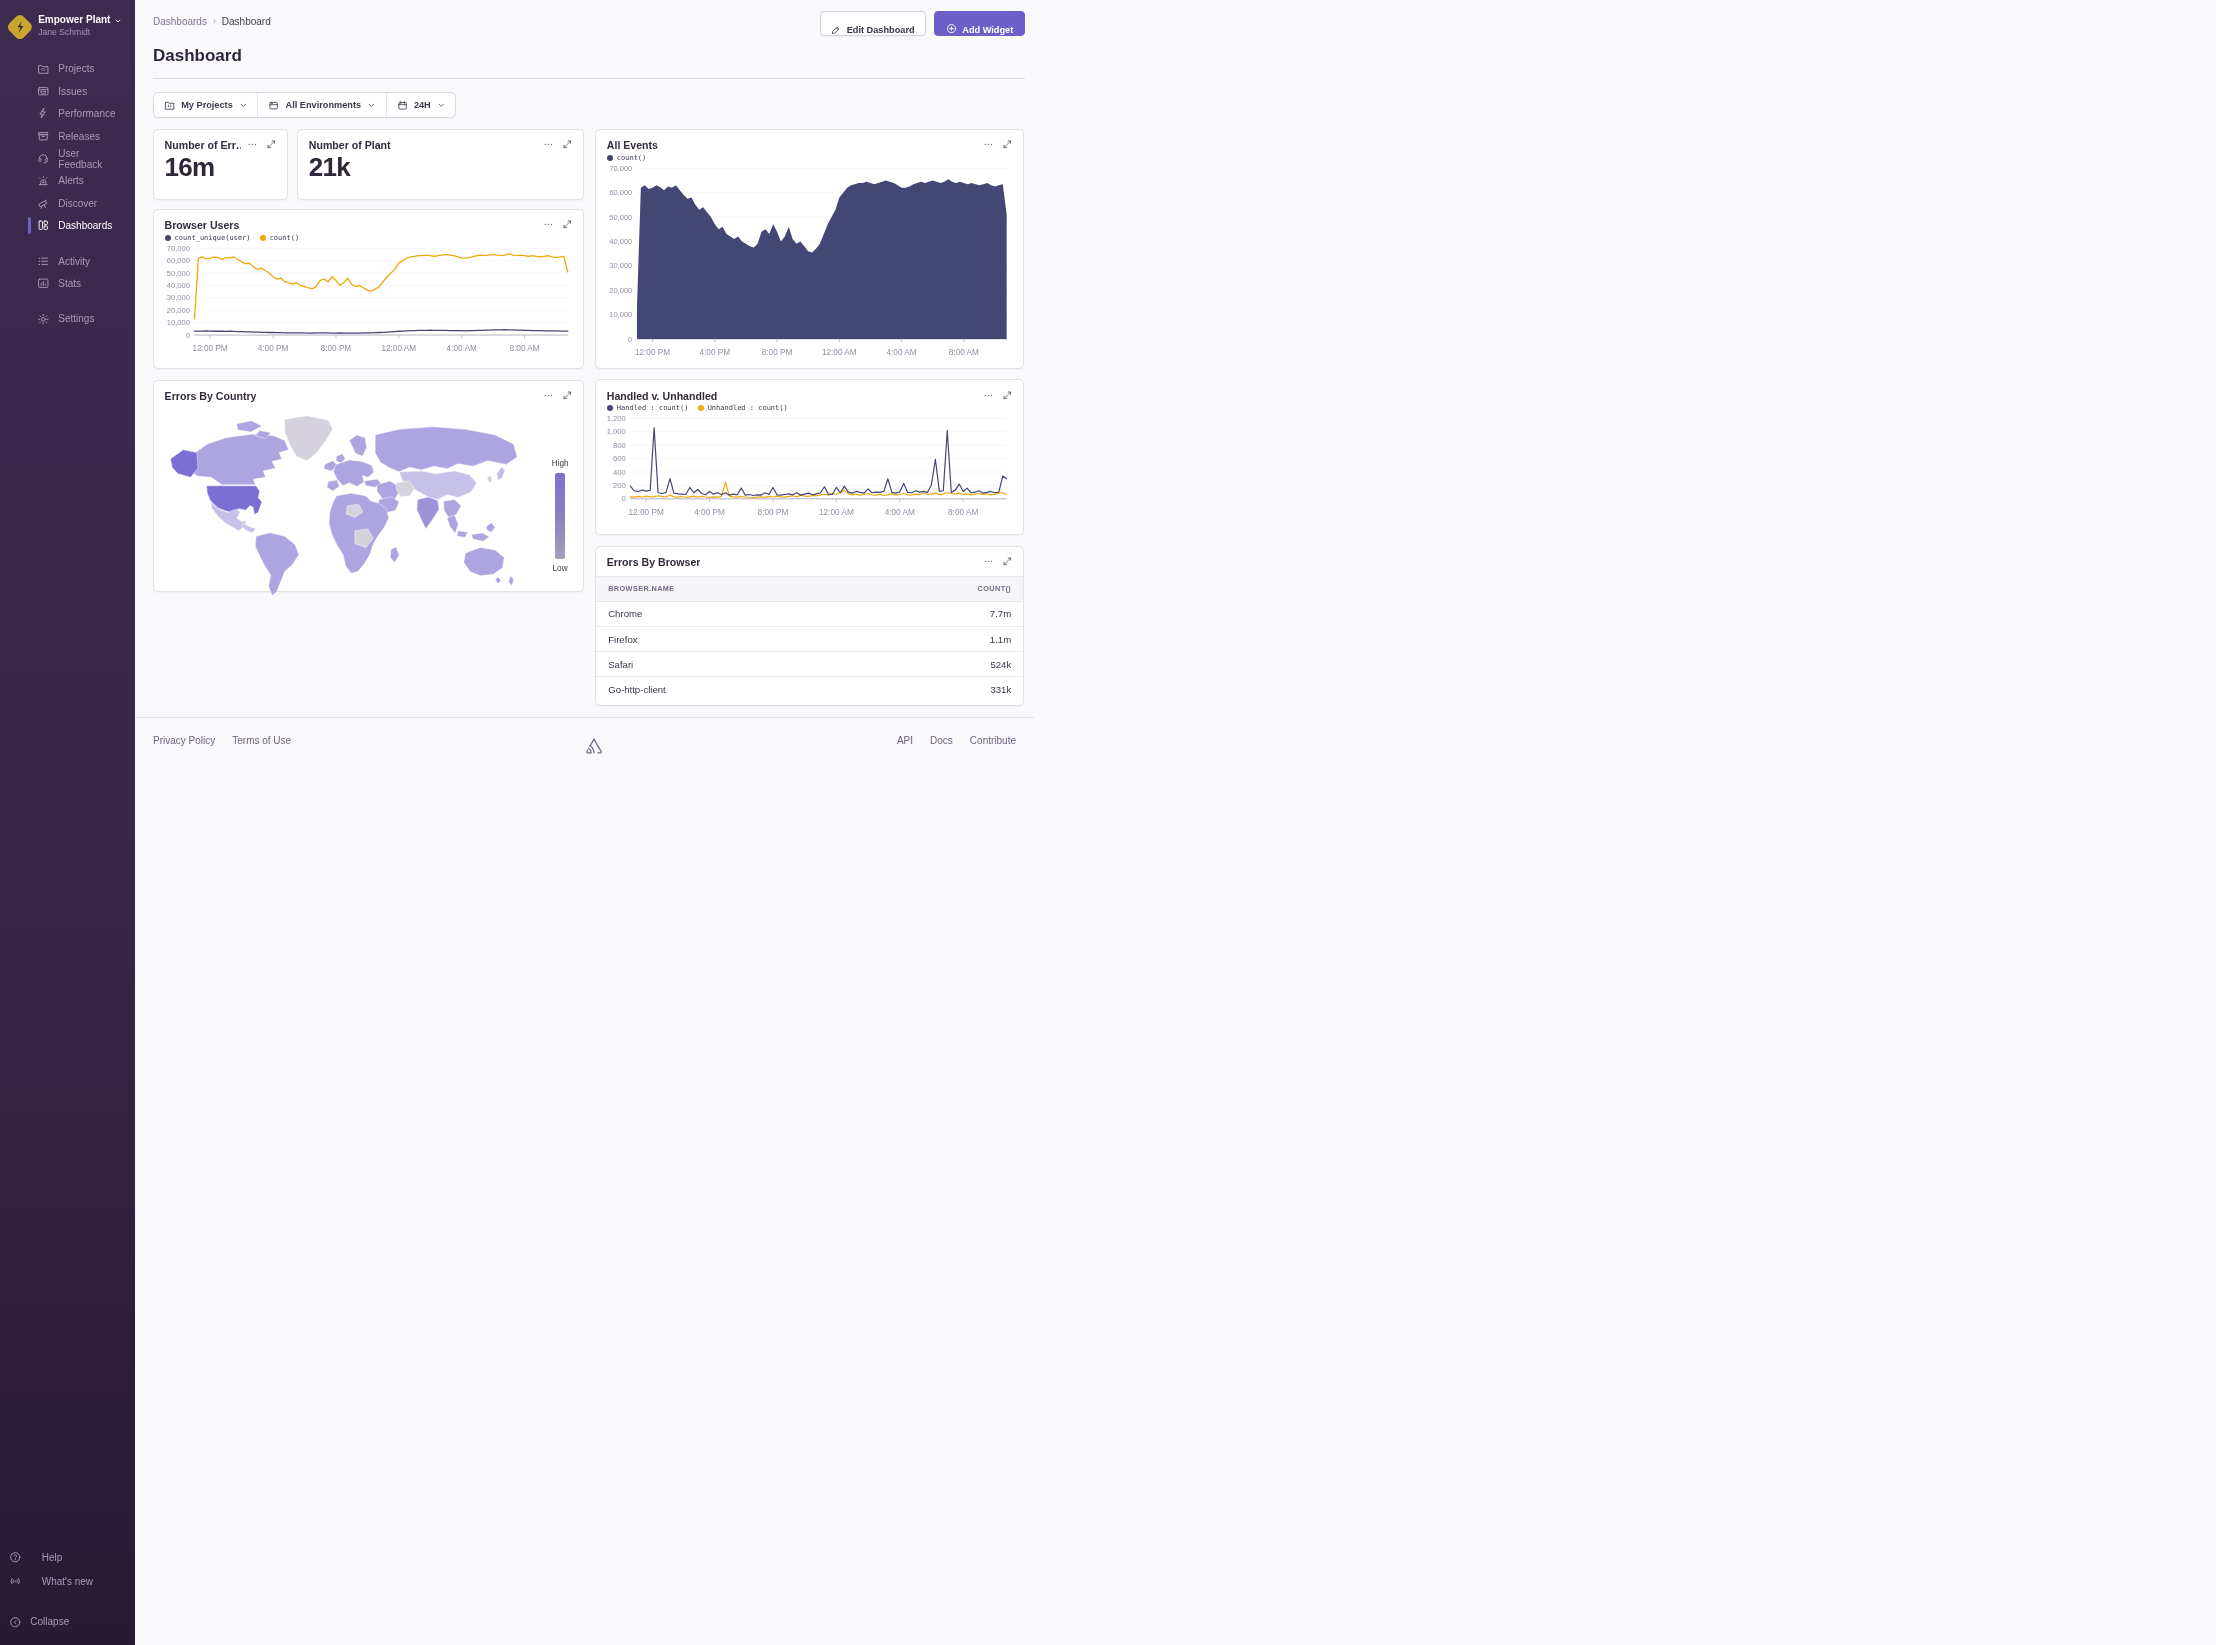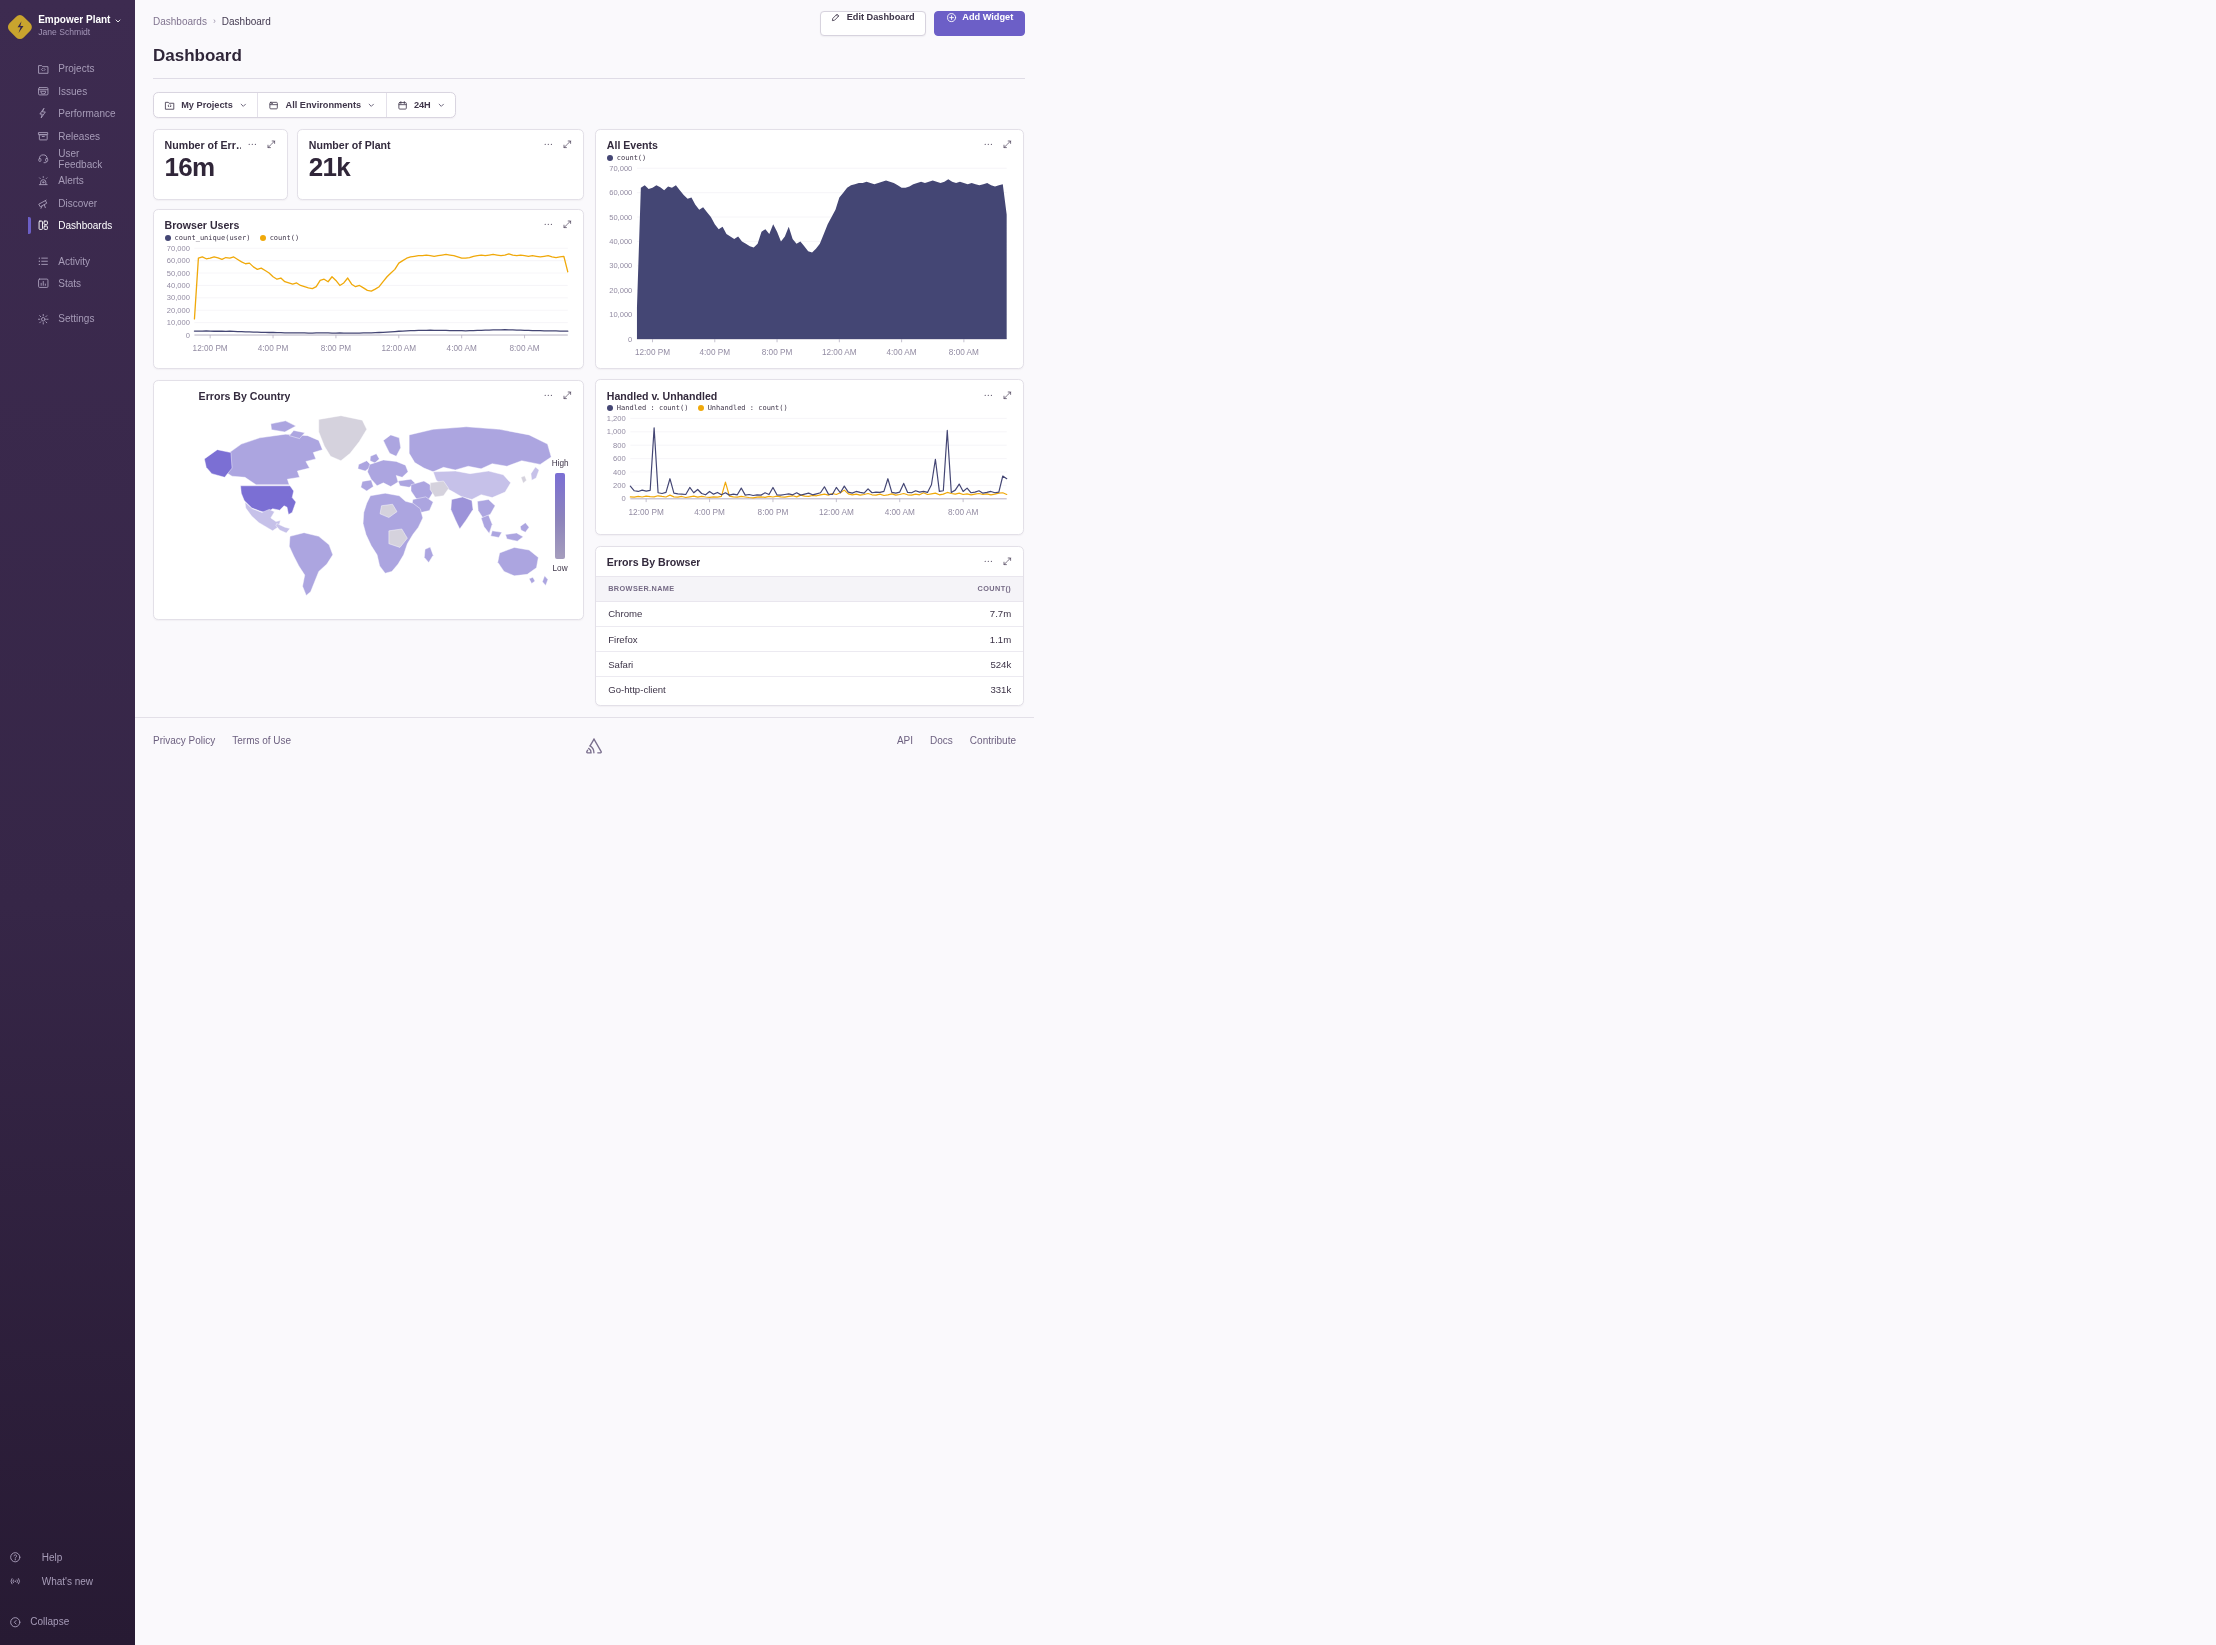--- a/index.html
+++ b/index.html
@@ -34,21 +34,21 @@
 
   
   .main { margin-left:135px; width:899px; }
   .topbar { padding:10.6px 9.2px 0 18px; }
   .topbar-row { display:flex; align-items:flex-start; justify-content:space-between; }
   .breadcrumb { display:flex; align-items:center; gap:6px; font-size:10px; padding-top:5.3px; }
   .crumb-link { color:#80748f; cursor:pointer; }
   .crumb-sep { color:#9d93ab; font-size:8.6px; }
   .crumb-current { color:#433a50; }
   .top-actions { display:flex; gap:8px; }
-  .btn { display:flex; align-items:flex-start; gap:5.3px; height:25px; padding:0 10.6px; border-radius:4px;
+  .btn { display:flex; align-items:flex-end; gap:5.3px; height:25px; padding:0 10.6px; border-radius:4px;
     font-size:9.2px; font-weight:bold; cursor:pointer; user-select:none; }
   .btn-default { background:#fff; border:0.7px solid #d7d3de; color:#3c3347; box-shadow:0 0.7px 1.3px rgba(40,30,60,.05); }
   .btn-primary { background:var(--accent); border:0.7px solid var(--accent); color:#fff; }
   .page-title { font-size:17px; font-weight:bold; color:#2f2639; margin:10.6px 0 12px; }
   .topbar-border { border-bottom:0.7px solid #dfdce6; }
 
   .content { padding:13px 9.2px 0 18px; }
 
   
   .filter-bar { display:inline-flex; background:#fff; border:0.7px solid #d9d5e0; border-radius:5.3px;
@@ -77,21 +77,21 @@
   .chart-wrap { padding:1.3px 6.6px 1.3px 4px; }
 
   .card-number { height:71px; }
   .card-number .big-number { font-size:26px; font-weight:600; color:#302639; padding:1.3px 10.6px 0; letter-spacing:-0.7px; }
   .card-number-1 { width:135px; }
   .card-number-2 { flex:1; }
   .mt14 { margin-top:9.2px; } .mt16 { margin-top:10.6px; }
 
   .card-affected { height:160px; }
   .card-events { height:240px; }
-  .card-country { height:240px; position:relative;padding-left:34px; }
+  .card-country { height:212px; position:relative; }
   .card-handled { height:156px; }
   .card-browser { height:160px; overflow:hidden; }
 
   
   .map-wrap { padding:4px 6.6px 0 9.2px; }
   .map-legend { position:absolute; right:14.5px; top:78px; display:flex; flex-direction:column; align-items:center; }
   .map-legend .hi { font-size:8.2px; color:#3c3347; margin-bottom:5.3px; }
   .map-legend .lo { font-size:8.2px; color:#3c3347; margin-top:5.3px; }
   .map-grad { width:10px; height:86px; border-radius:2px;
     background:linear-gradient(180deg, var(--map-high) 0%, #8d84bb 55%, #a59dbd 100%); }

